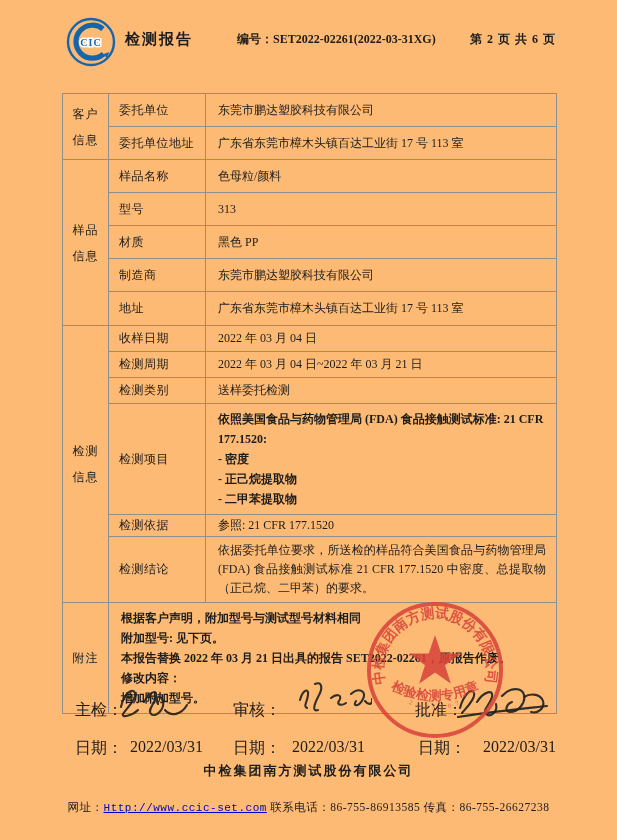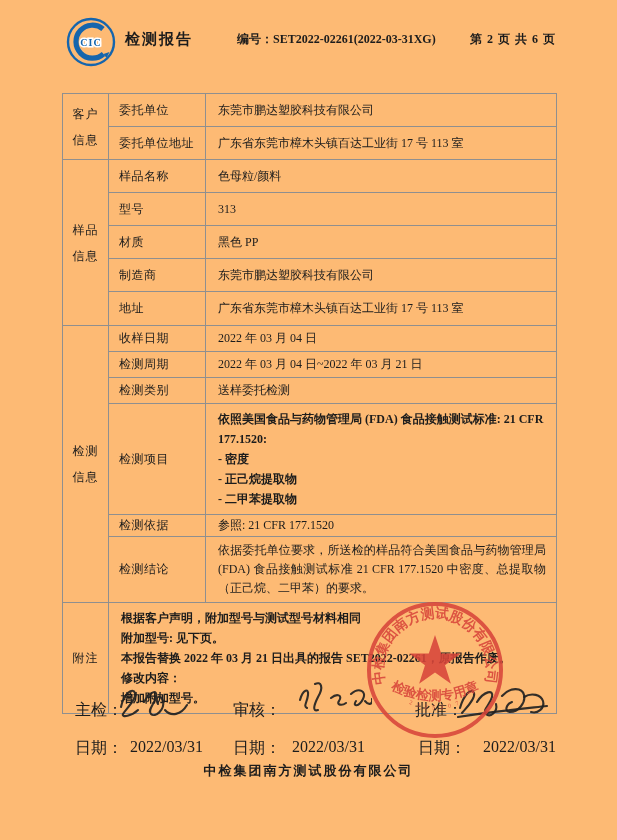--- a/index.html
+++ b/index.html
@@ -194,14 +194,19 @@
     </text>
     <text font-size="13" font-weight="bold" fill="#d8453a" font-family="Liberation Serif, serif">
       <textPath href="#bannerPath" startOffset="2" textLength="92" lengthAdjust="spacingAndGlyphs">检验检测专用章</textPath>
     </text>
     <text font-size="6" fill="#d8453a" font-family="Liberation Serif, serif">
       <textPath href="#serialPath" startOffset="4" textLength="52" lengthAdjust="spacing">2325207</textPath>
     </text>
   </svg>
 
   <div class="ft-company">中检集团南方测试股份有限公司</div>
+  <div class="ft-line ft-web">
+    <span>网址：</span><a class="ft-link" href="#">Http://www.ccic-set.com</a>
+    <span>联系电话：</span><span>86-755-86913585</span>
+    <span>传真：</span><span>86-755-26627238</span>
+  </div>
 
 </div>
 
 </body></html>

